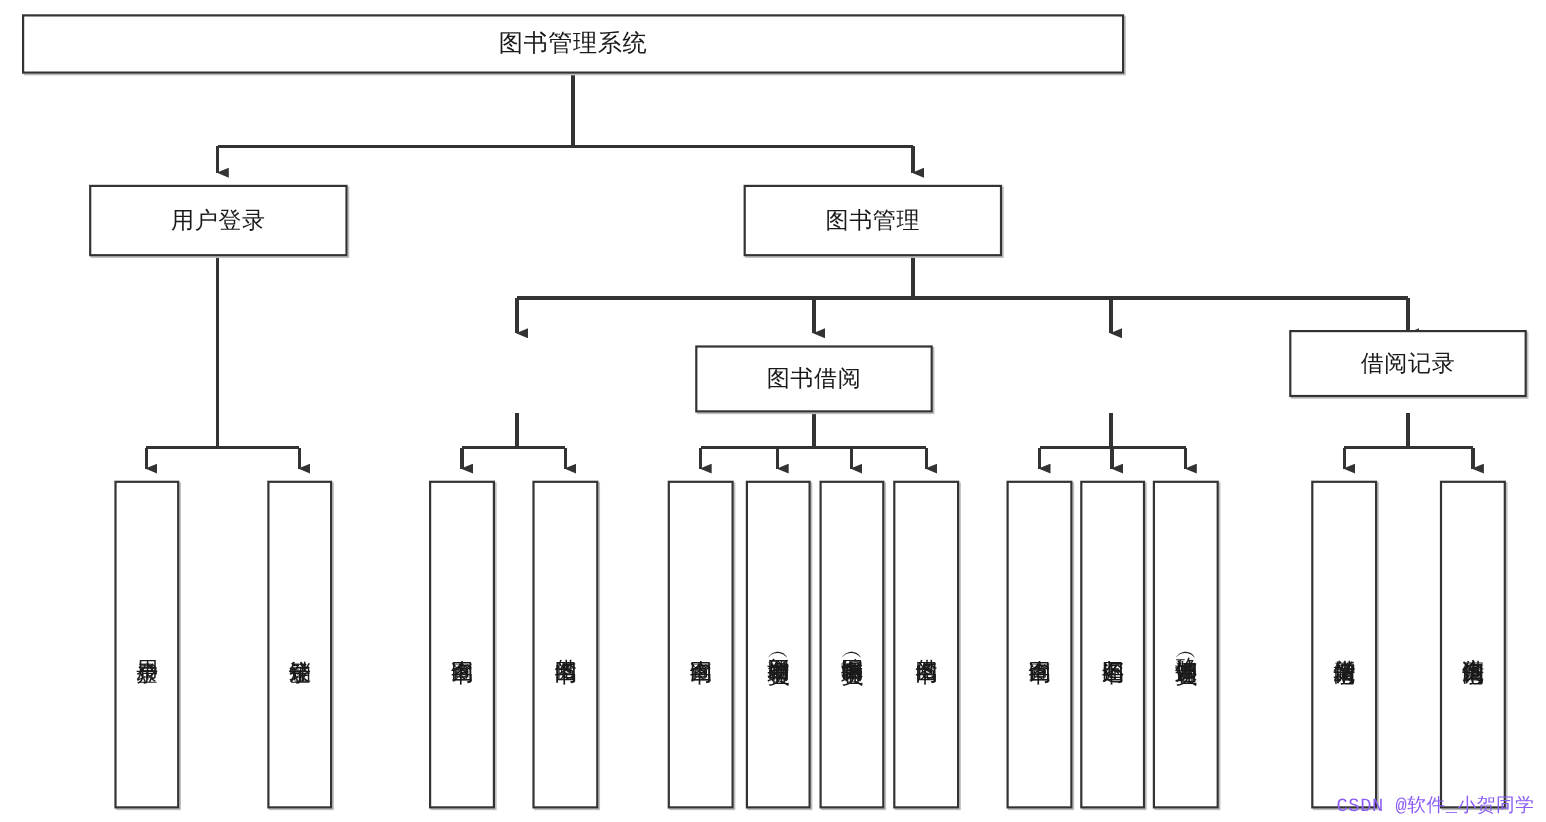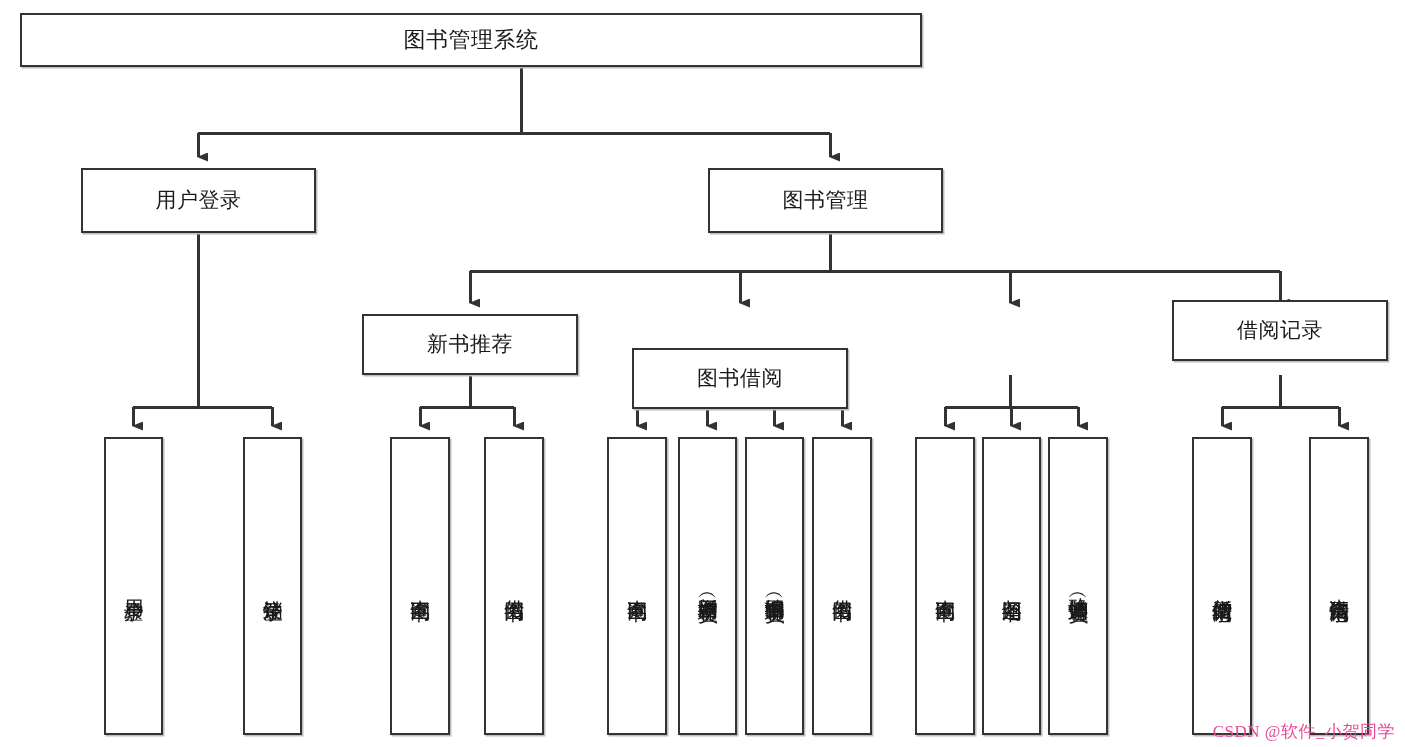--- a/index.html
+++ b/index.html
@@ -55,22 +55,22 @@
     white-space: normal;
   }
   #title-box .node-label {
     font-size: 22px;
   }
   .watermark {
     position: absolute;
     right: 10px;
     bottom: 4px;
     font-size: 17px;
-    color: #ec4899;
-    font-family: Liberation Serif, serif;
+    color: #8b5cf6;
+    font-family: Liberation Mono, monospace;
     letter-spacing: 0.5px;
     white-space: nowrap;
     pointer-events: none;
   }
 </style>
 </head>
 <body>
 
 <div id="diagram-root">
 
@@ -119,37 +119,34 @@
       <path d="M1011,407 L1011,426" marker-end="url(#arrowhead)"></path>
       <path d="M1078,407 L1078,426" marker-end="url(#arrowhead)"></path>
 
       <path d="M1280,375 L1280,407"></path>
       <path d="M1222,407 L1339,407"></path>
       <path d="M1222,407 L1222,426" marker-end="url(#arrowhead)"></path>
       <path d="M1339,407 L1339,426" marker-end="url(#arrowhead)"></path>
     </g>
   </svg>
 
-  <div class="node-box" id="title-box" style="left:20px; top:13px; width:902px; height:54px;">
+  <div class="node-box" id="title-box" style="left:20px; top:13px; width:1002px; height:54px;">
     <span class="node-label">图书管理系统</span>
   </div>
 
   <div class="node-box" style="left:81px; top:168px; width:235px; height:65px;">
     <span class="node-label">用户登录</span>
   </div>
 
-  <div class="node-box" style="left:708px; top:168px; width:235px; height:65px;">
+  <div class="node-box" style="left:676px; top:168px; width:235px; height:65px;">
     <span class="node-label">图书管理</span>
   </div>
 
-  <div class="node-box" style="left:362px; top:314px; width:216px; height:61px;">
-    <span class="node-label">新书推荐</span>
-  </div>
-
-  <div class="node-box" style="left:632px; top:314px; width:216px; height:61px;margin-top:34px;">
+
+  <div class="node-box" style="left:632px; top:314px; width:216px; height:61px;">
     <span class="node-label">图书借阅</span>
   </div>
 
 
   <div class="node-box" style="left:1172px; top:300px; width:216px; height:61px;">
     <span class="node-label">借阅记录</span>
   </div>
 
   <div class="node-box" style="left:104px; top:437px; width:59px; height:298px;">
     <span class="node-label vertical">用户登录</span>

